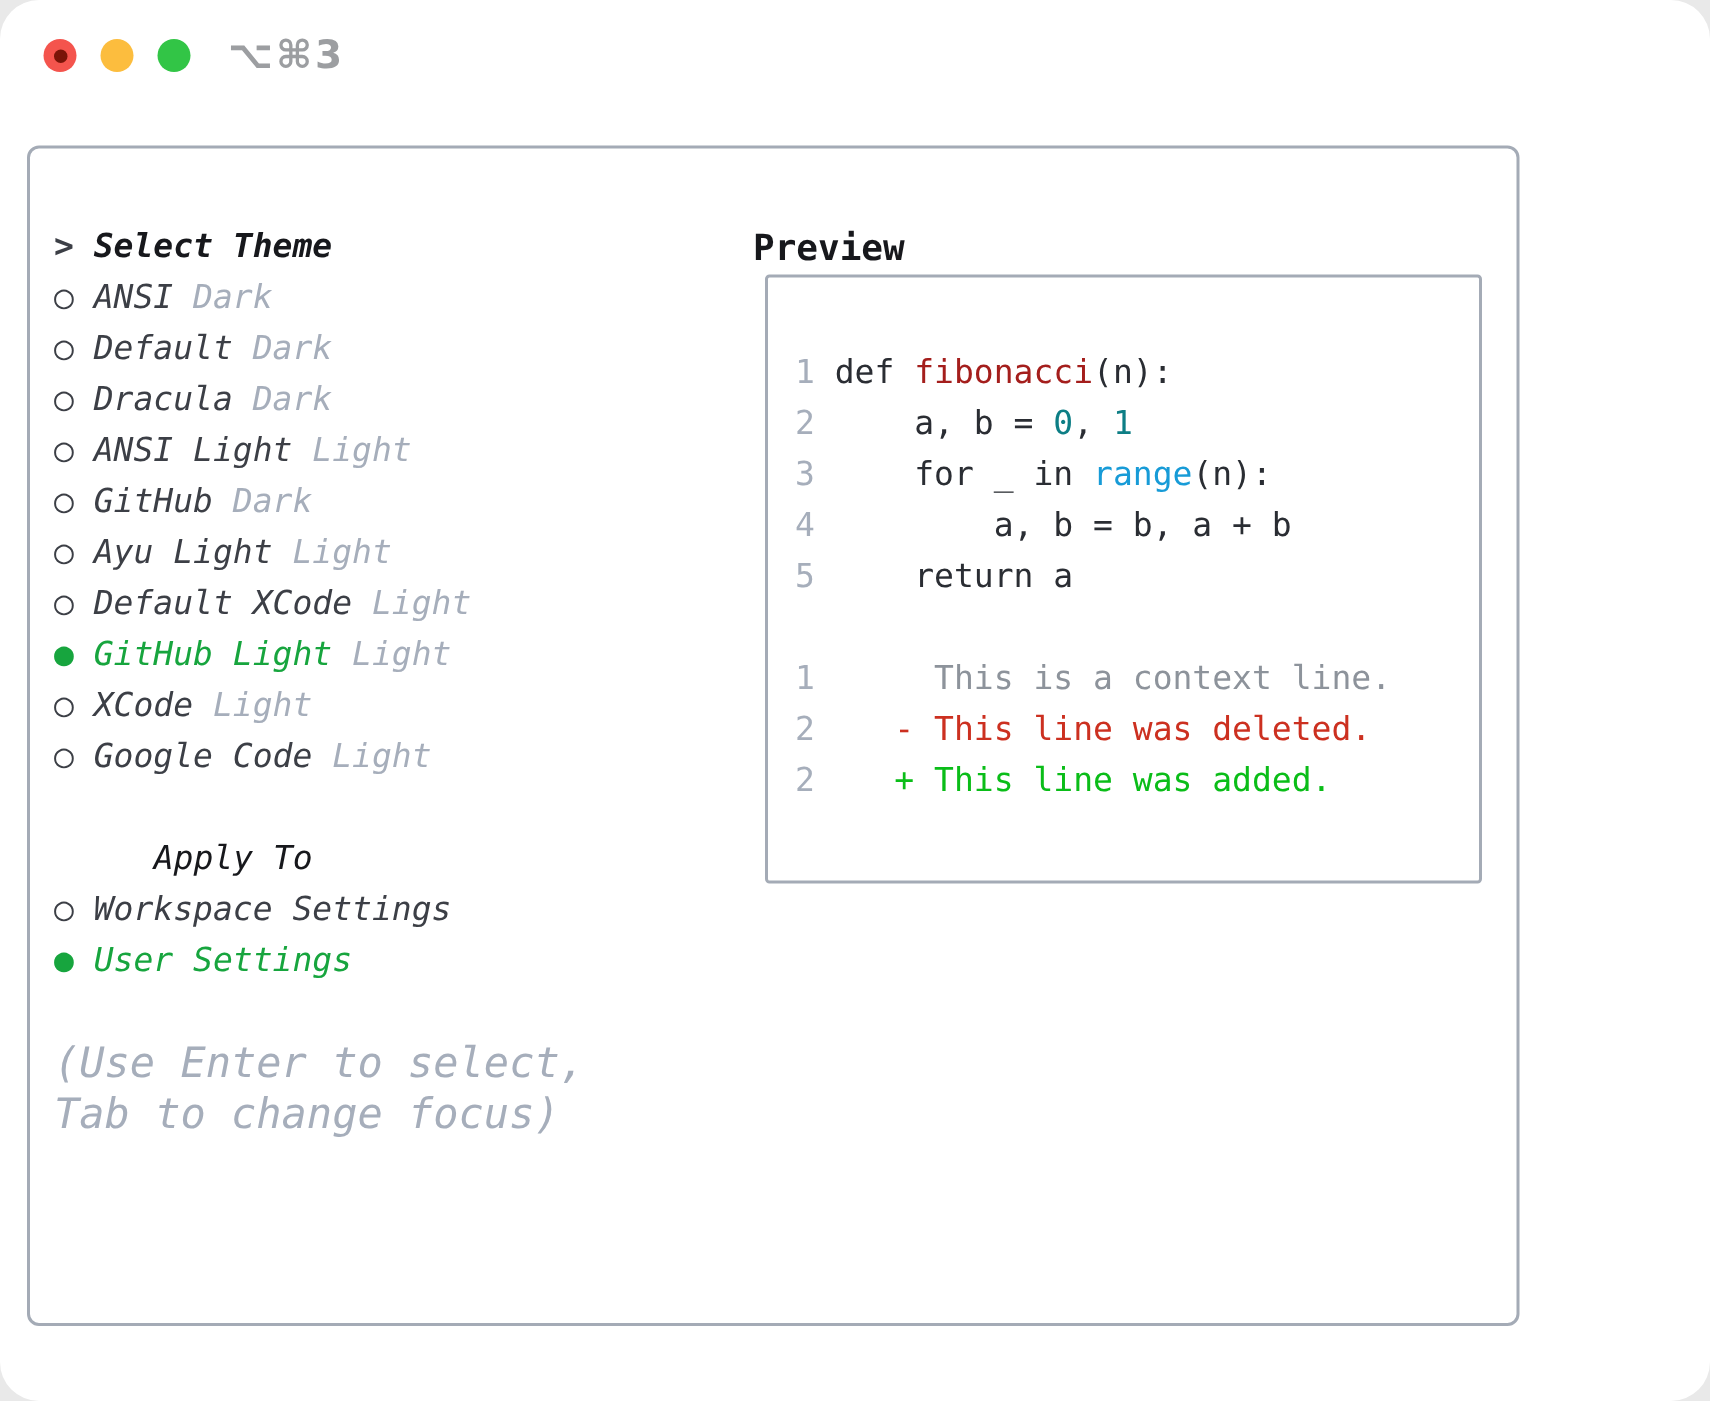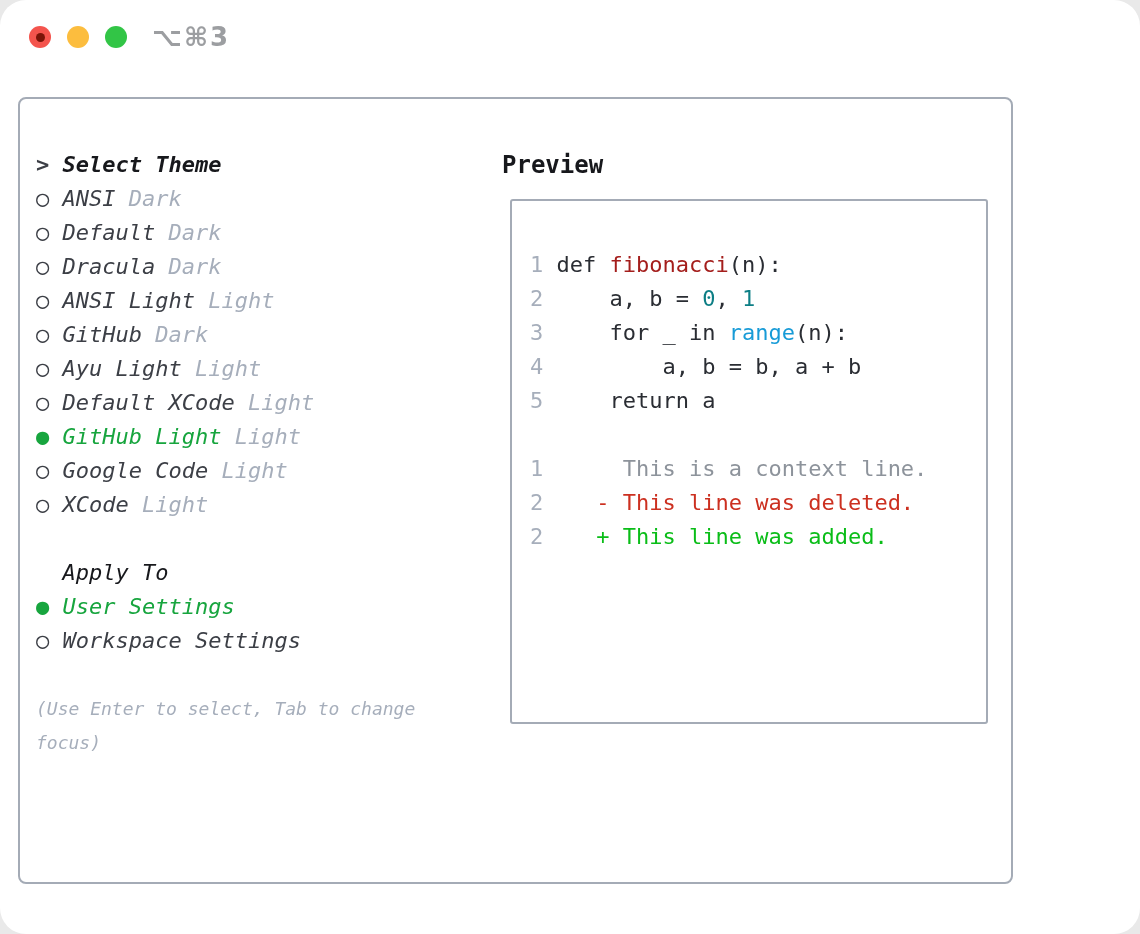--- a/index.html
+++ b/index.html
@@ -35,32 +35,32 @@
     box-sizing:border-box;border:2px solid var(--c-border);border-radius:8px;
     background:#fff;
   }
   
   .col-left{position:absolute;left:16px;top:49px;width:440px;font-style:italic;}
   .row{height:34px;line-height:34px;font-size:22px;white-space:pre;color:var(--c-item);}
   .row .prefix{color:var(--c-item);}
   .bold{font-weight:bold;color:var(--c-black);}
   .muted{color:var(--c-muted);}
   .sel{color:var(--c-accent);}
-  .near-black{color:var(--c-black);}
+  .near-black{color:var(--c-black);margin-left:40px;}
   .hint{
-    width:420px;font-size:18px;line-height:34px;color:var(--c-muted);
+    width:420px;font-size:28px;line-height:34px;color:var(--c-muted);
     white-space:normal;
   }
   
   .preview-header{
     position:absolute;left:482px;top:49px;height:34px;line-height:34px;
     font-size:24px;font-weight:bold;color:var(--c-black);white-space:pre;
   }
   .preview-box{
-    position:absolute;left:490px;top:100px;width:478px;height:525px;
+    position:absolute;left:490px;top:84px;width:478px;height:406px;
     box-sizing:border-box;border:2px solid var(--c-border);border-radius:3px;
     padding:47px 0 15px 18px;overflow:hidden;
   }
   .codeline{height:34px;line-height:34px;font-size:22px;white-space:pre;}
   .lineno{color:var(--c-muted);}
   .sg-plain{color:var(--c-code);}
   .sg-function{color:var(--c-func);}
   .sg-number{color:var(--c-num);}
   .sg-builtin{color:var(--c-builtin);}
   .sg-context{color:var(--c-context);}
@@ -85,28 +85,28 @@
       <div class="row"><span class="prefix bold">&gt;</span> <span class="bold">Select Theme</span></div>
       <div id="theme-list">
           <div class="row"><span class="prefix">○</span> <span class="">ANSI</span> <span class="muted">Dark</span></div>
           <div class="row"><span class="prefix">○</span> <span class="">Default</span> <span class="muted">Dark</span></div>
           <div class="row"><span class="prefix">○</span> <span class="">Dracula</span> <span class="muted">Dark</span></div>
           <div class="row"><span class="prefix">○</span> <span class="">ANSI Light</span> <span class="muted">Light</span></div>
           <div class="row"><span class="prefix">○</span> <span class="">GitHub</span> <span class="muted">Dark</span></div>
           <div class="row"><span class="prefix">○</span> <span class="">Ayu Light</span> <span class="muted">Light</span></div>
           <div class="row"><span class="prefix">○</span> <span class="">Default XCode</span> <span class="muted">Light</span></div>
           <div class="row"><span class="sel">●</span> <span class="sel">GitHub Light</span> <span class="muted">Light</span></div>
+          <div class="row"><span class="prefix">○</span> <span class="">XCode</span> <span class="muted">Light</span></div>
           <div class="row"><span class="prefix">○</span> <span class="">Google Code</span> <span class="muted">Light</span></div>
-          <div class="row"><span class="prefix">○</span> <span class="">XCode</span> <span class="muted">Light</span></div>
         </div>
       <div class="row"> </div>
       <div class="row">  <span class="near-black">Apply To</span></div>
       <div id="apply-list">
+          <div class="row"><span class="prefix">○</span> <span class="">Workspace Settings</span></div>
           <div class="row"><span class="sel">●</span> <span class="sel">User Settings</span></div>
-          <div class="row"><span class="prefix">○</span> <span class="">Workspace Settings</span></div>
         </div>
       <div class="row"> </div>
       <div class="hint">(Use Enter to select, Tab to change focus)</div>
     </div>
 
     <div class="preview-header">Preview</div>
     <div class="preview-box">
       <div id="code-block">
           <div class="codeline"><span class="lineno">1</span> <span class="sg-plain">def </span><span class="sg-function">fibonacci</span><span class="sg-plain">(n):</span></div>
           <div class="codeline"><span class="lineno">2</span> <span class="sg-plain">    a, b = </span><span class="sg-number">0</span><span class="sg-plain">, </span><span class="sg-number">1</span></div>

